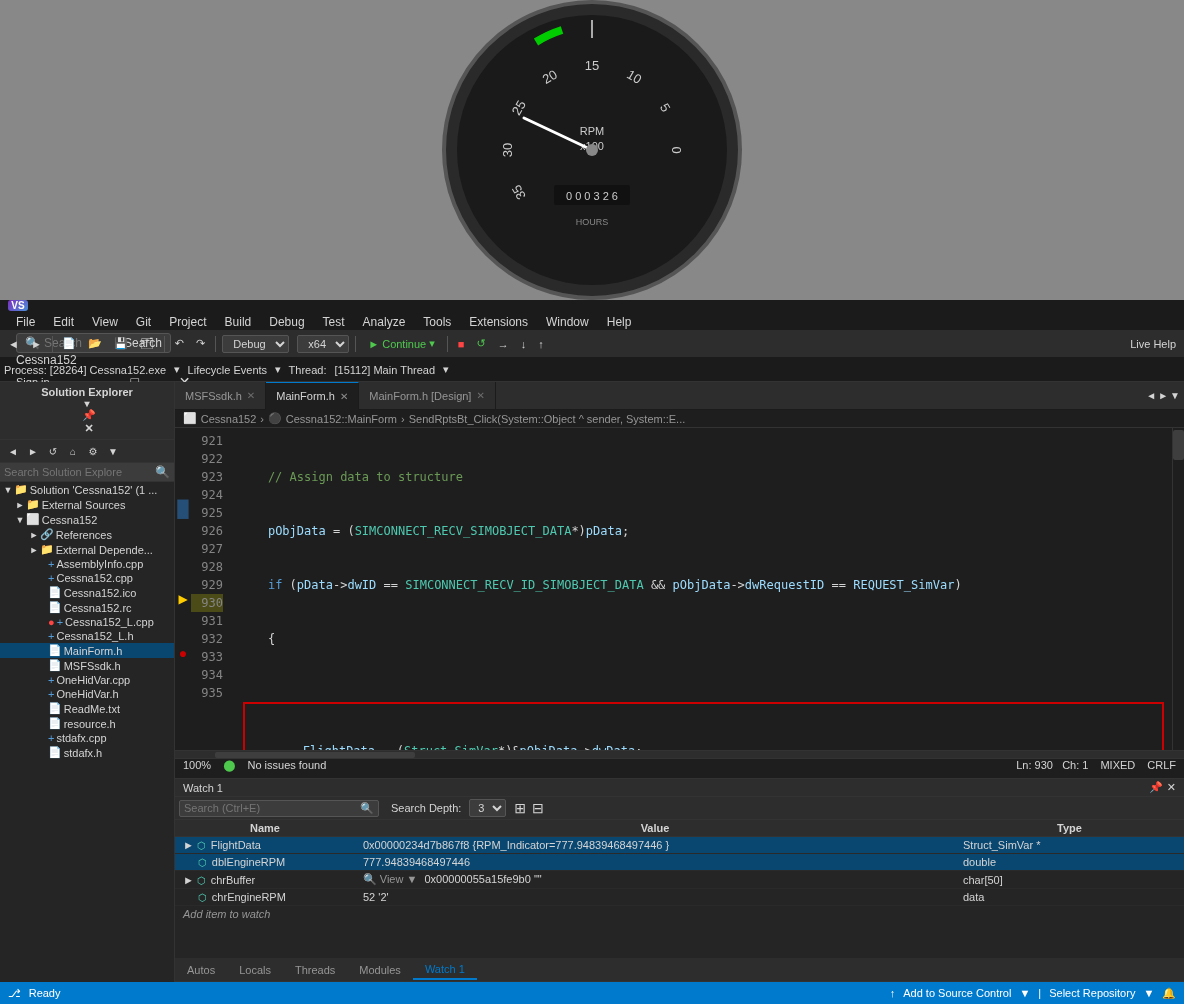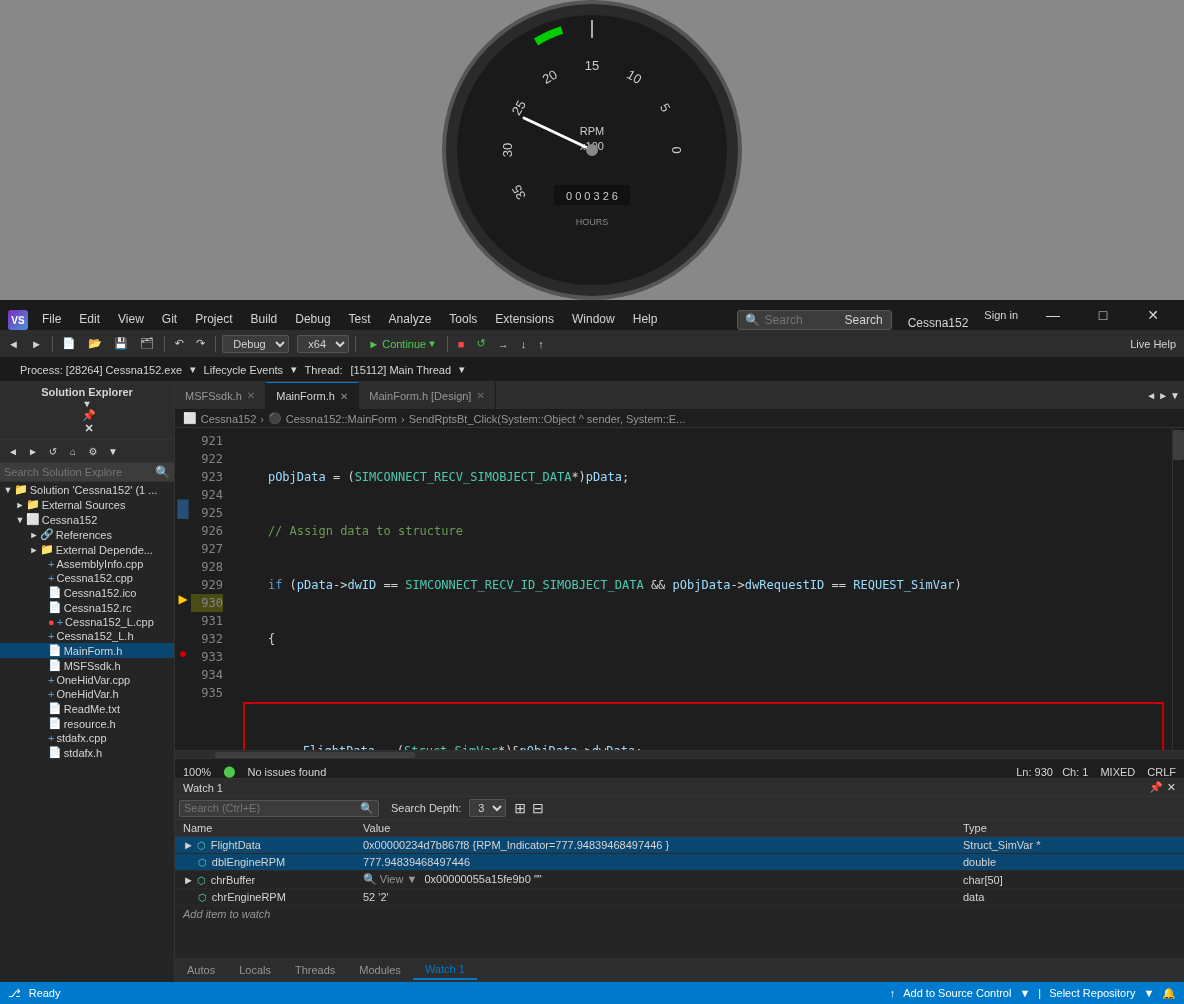--- a/index.html
+++ b/index.html
@@ -1,36 +1,36 @@
 <!DOCTYPE html>
 <html><head>
   <meta charset="utf-8">
   <style>
     * { box-sizing: border-box; margin: 0; padding: 0; }
     body { font-family: 'Segoe UI', Tahoma, sans-serif; font-size: 12px; background: #1e1e1e; color: #d4d4d4; overflow: hidden; width: 1184px; height: 1004px; }
 
     
-    .title-bar { display: flex; align-items: flex-end; background: #1b1b1c; height: 30px; padding: 0 8px; }
+    .title-bar { display: flex; align-items: flex-start; background: #1b1b1c; height: 30px; padding: 0 8px; flex-direction: column; }
     .title-bar .menu-items { display: flex; gap: 2px; flex: 1; }
     .menu-item { padding: 4px 8px; color: #d4d4d4; cursor: pointer; font-size: 12px; border-radius: 3px; }
     .title-search { display: flex; align-items: center; background: #3c3c3c; border: 1px solid #555; padding: 2px 8px; border-radius: 3px; margin: 0 8px; }
     .title-search input { background: transparent; border: none; color: #d4d4d4; outline: none; font-size: 12px; width: 80px; }
     .title-name { color: #d4d4d4; font-size: 12px; margin: 0 8px; }
     .title-actions { display: flex; gap: 4px; align-items: center; }
     .title-btn { width: 46px; height: 30px; display: flex; align-items: center; justify-content: center; cursor: pointer; color: #d4d4d4; font-size: 14px; }
 
     
     .toolbar { display: flex; align-items: center; background: #2d2d2d; height: 28px; padding: 0 4px; border-bottom: 1px solid #1b1b1b; gap: 4px; }
     .toolbar-btn { padding: 2px 4px; cursor: pointer; color: #d4d4d4; font-size: 11px; border-radius: 2px; display: flex; align-items: center; }
     .toolbar-separator { width: 1px; height: 16px; background: #555; margin: 0 2px; }
     .debug-config { background: #3c3c3c; border: 1px solid #555; padding: 1px 6px; color: #d4d4d4; font-size: 11px; border-radius: 2px; }
     .continue-btn { background: transparent; border: none; color: #4ec94e; cursor: pointer; font-size: 11px; display: flex; align-items: center; gap: 3px; padding: 2px 6px; }
 
     
-    .process-bar { display: flex; align-items: center; background: #1b1b1c; height: 24px; padding: 0 20px; border-bottom: 1px solid #333; font-size: 11px; color: #d4d4d4; gap: 8px; }
+    .process-bar { display: flex; align-items: center; background: #1b1b1c; height: 24px; padding: 0 4px; border-bottom: 1px solid #333; font-size: 11px; color: #d4d4d4; gap: 8px; }
 
     
     .main-layout { display: flex; height: calc(1004px - 30px - 28px - 24px - 22px); }
 
     
     .solution-explorer { width: 175px; background: #252526; border-right: 1px solid #333; display: flex; flex-direction: column; }
     .se-header { display: flex; align-items: center; padding: 4px 6px; background: #2d2d2d; border-bottom: 1px solid #333; font-size: 11px; font-weight: bold; flex-direction: column; }
     .se-toolbar { display: flex; align-items: center; padding: 2px 4px; background: #2d2d2d; border-bottom: 1px solid #333; gap: 2px; }
     .se-toolbar-btn { width: 18px; height: 18px; display: flex; align-items: center; justify-content: center; cursor: pointer; color: #d4d4d4; font-size: 10px; border-radius: 2px; }
     .se-search { display: flex; align-items: center; padding: 2px 4px; background: #3c3c3c; border-bottom: 1px solid #333; }
@@ -62,21 +62,21 @@
     .arrow { color: #d4d4d4; }
 
     
     .watch-window { height: 180px; background: #252526; border-top: 1px solid #333; display: flex; flex-direction: column; }
     .watch-header { display: flex; align-items: center; justify-content: space-between; padding: 2px 8px; background: #2d2d2d; border-bottom: 1px solid #333; font-size: 11px; }
     .watch-toolbar { display: flex; align-items: center; padding: 2px 4px; background: #2d2d2d; border-bottom: 1px solid #333; gap: 4px; }
     .watch-search { display: flex; align-items: center; background: #3c3c3c; border: 1px solid #555; padding: 1px 4px; border-radius: 2px; flex: 0 0 200px; }
     .watch-search input { background: transparent; border: none; color: #d4d4d4; outline: none; font-size: 11px; width: 140px; }
     .watch-table { flex: 1; overflow-y: auto; }
     .watch-table table { width: 100%; border-collapse: collapse; font-size: 11px; }
-    .watch-table th { text-align: left; padding: 2px 8px; background: #2d2d2d; border-bottom: 1px solid #333; color: #d4d4d4; font-weight: normal; }
+    .watch-table th { text-align: center; padding: 2px 8px; background: #2d2d2d; border-bottom: 1px solid #333; color: #d4d4d4; font-weight: bold; }
     .watch-table td { padding: 2px 8px; border-bottom: 1px solid #2a2a2a; }
     .watch-table tr.selected td { background: #094771; }
     .watch-add { padding: 2px 8px; color: #969696; font-style: italic; font-size: 11px; cursor: pointer; }
 
     
     .bottom-bar { height: 22px; background: #007acc; display: flex; align-items: center; padding: 0 8px; font-size: 11px; color: white; gap: 16px; }
     .bottom-bar .left { display: flex; align-items: center; gap: 8px; }
     .bottom-bar .right { margin-left: auto; display: flex; align-items: center; gap: 8px; }
 
     
@@ -406,22 +406,22 @@
         <div>929</div>
         <div style="background:#ffff0033;">930</div>
         <div>931</div>
         <div>932</div>
         <div>933</div>
         <div>934</div>
         <div>935</div>
       </div>
 
       <div class="code-content" style="flex:1;overflow:auto;">
+        <div class="code-line"><span class="cm">    // Assign data to structure</span></div>
         <div class="code-line">    <span class="var">pObjData</span> <span class="punct">=</span> <span class="punct">(</span><span class="type">SIMCONNECT_RECV_SIMOBJECT_DATA</span><span class="punct">*)</span><span class="var">pData</span><span class="punct">;</span></div>
-        <div class="code-line"><span class="cm">    // Assign data to structure</span></div>
         <div class="code-line">    <span class="kw">if</span> <span class="punct">(</span><span class="var">pData</span><span class="arrow">-&gt;</span><span class="var">dwID</span> <span class="punct">==</span> <span class="type">SIMCONNECT_RECV_ID_SIMOBJECT_DATA</span> <span class="punct">&amp;&amp;</span> <span class="var">pObjData</span><span class="arrow">-&gt;</span><span class="var">dwRequestID</span> <span class="punct">==</span> <span class="var">REQUEST_SimVar</span><span class="punct">)</span></div>
         <div class="code-line">    <span class="punct">{</span></div>
         
         <div style="border:2px solid #cc0000;margin-left:4px;padding:2px 0;background:#1e1e1e;">
           <div class="code-line">        <span class="var">FlightData</span> <span class="punct">=</span> <span class="punct">(</span><span class="type">Struct_SimVar</span><span class="punct">*)</span><span class="punct">&amp;</span><span class="var">pObjData</span><span class="arrow">-&gt;</span><span class="var">dwData</span><span class="punct">;</span></div>
           
           
           
           
         </div>
@@ -435,21 +435,21 @@
 
       <div style="width:12px;background:#1e1e1e;border-left:1px solid #333;display:flex;flex-direction:column;">
         <div style="width:100%;height:30px;background:#3e3e3e;border-radius:2px;margin:2px auto;"></div>
       </div>
     </div>
 
     <div style="height:8px;background:#2d2d2d;border-top:1px solid #333;">
       <div style="width:200px;height:6px;background:#3e3e3e;border-radius:2px;margin-top:1px;margin-left:40px;"></div>
     </div>
 
-    <div style="height:20px;background:#1e1e1e;display:flex;align-items:flex-end;padding:0 8px;font-size:11px;color:#d4d4d4;border-top:1px solid #333;gap:12px;">
+    <div style="height:20px;background:#1e1e1e;display:flex;align-items:flex-start;padding:0 8px;font-size:11px;color:#d4d4d4;border-top:1px solid #333;gap:12px;">
       <span style="cursor:pointer;">100%</span>
       <span style="color:#4ec94e;">⬤</span>
       <span>No issues found</span>
       <div style="flex:1;"></div>
       <span><span>Ln: 930</span> &nbsp; <span>Ch: 1</span></span>
       <span>MIXED</span>
       <span>CRLF</span>
     </div>
 
     <div class="watch-window">

